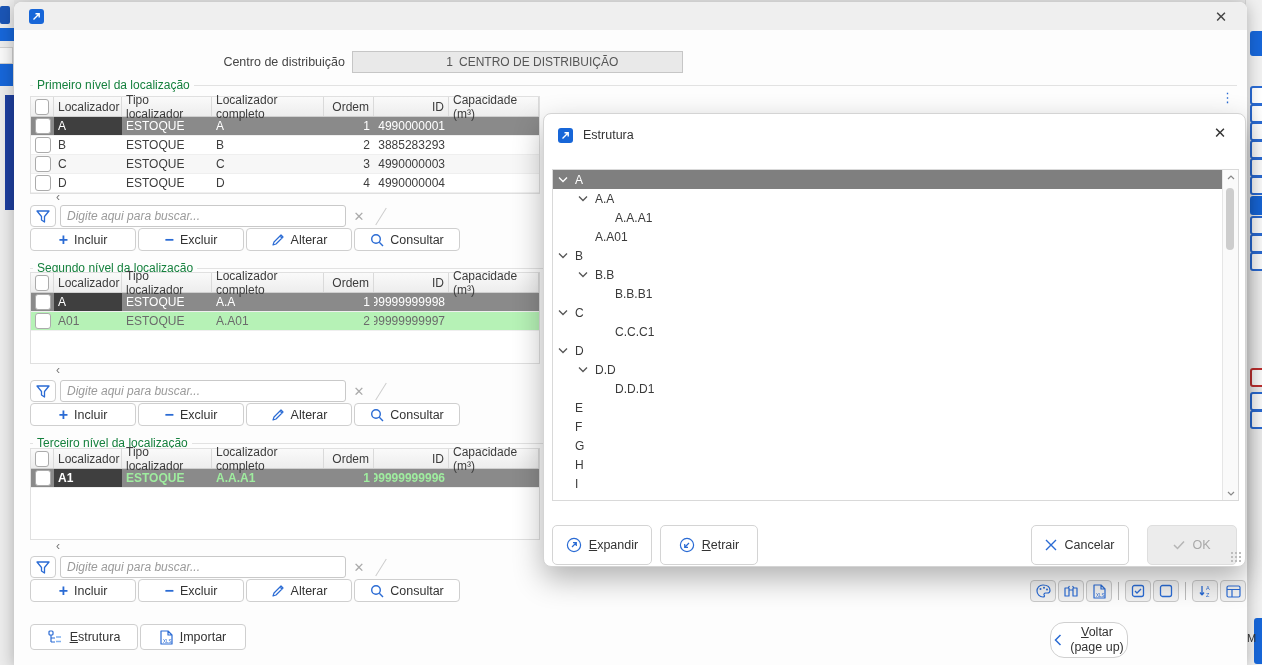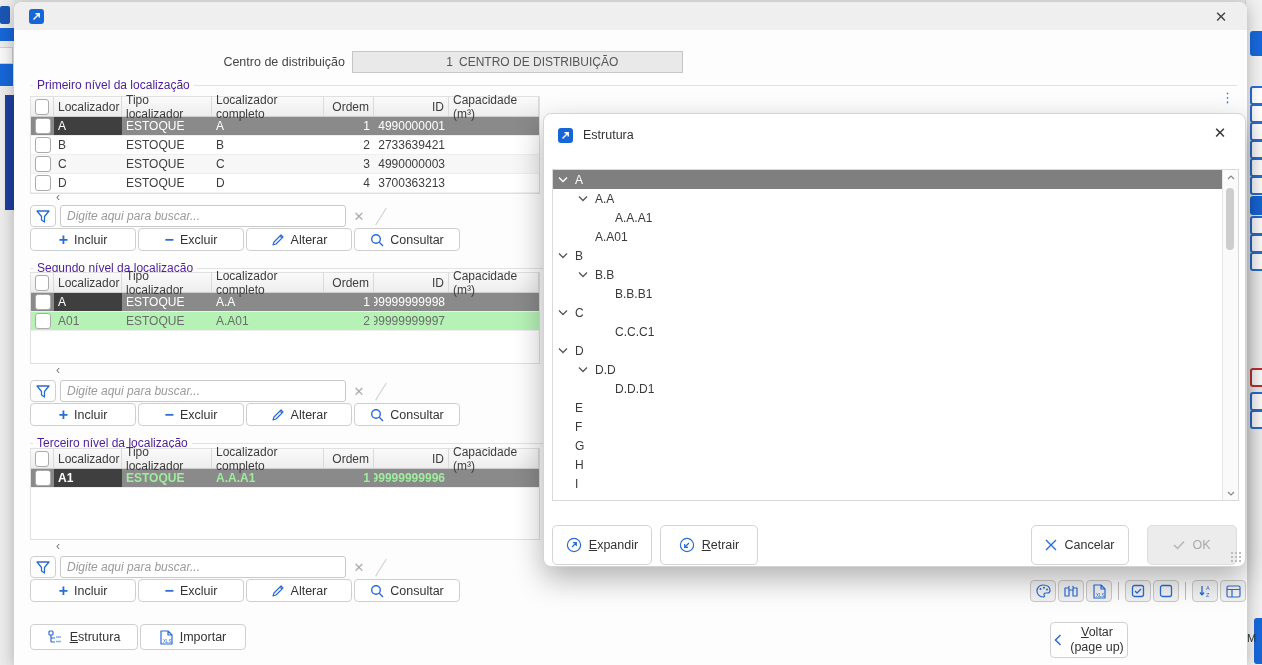--- a/index.html
+++ b/index.html
@@ -23,21 +23,21 @@
   .wclose{position:absolute;right:16px;top:5px;width:20px;height:20px;font-size:15px;color:#444;
           display:flex;align-items:center;justify-content:center;}
   
   .dc-label{position:absolute;left:220px;top:55px;width:125px;text-align:right;font-size:12.5px;color:#454545;}
   .dc-box{position:absolute;top:51px;height:20px;background:#e9e9e9;border:1px solid #c6c6c6;
           font-size:12px;color:#555;display:flex;align-items:center;}
   .dc-code{left:352px;width:100px;justify-content:flex-end;padding-right:5px;}
   .dc-name{left:453px;width:223px;padding-left:6px;border-left:none;}
   
   .secline{position:absolute;left:30px;width:1207px;border-top:1px solid #e2e2e2;}
-  .seclabel{position:absolute;left:33px;font-size:12px;color:#4c1d95;background:#fdfdfd;padding:0 4px;}
+  .seclabel{position:absolute;left:33px;font-size:12px;color:#15803d;background:#fdfdfd;padding:0 4px;}
   .grid{position:absolute;left:30px;width:508px;border:1px solid #e0e0e0;background:#fff;font-size:12px;}
   .ghead{display:flex;height:19px;background:linear-gradient(#fafafa,#ededed);border-bottom:1px solid #cfcfcf;}
   .ghead .hc{display:flex;align-items:center;padding:0 4px;color:#3c3c3c;border-right:1px solid #dadada;box-sizing:border-box;}
   .gbody{overflow:hidden;background:#fff;}
   .grow{display:flex;height:19px;box-sizing:border-box;border-bottom:1px solid #efefef;background:#fff;}
   .grow.alt{background:#f7f7f7;}
   .grow .c{display:flex;align-items:center;padding:0 4px;box-sizing:border-box;color:#3d3d3d;overflow:hidden;white-space:nowrap;}
   .col-r{justify-content:flex-end;}
   .cbcell{display:flex;align-items:center;justify-content:center;box-sizing:border-box;}
   .cb{width:14px;height:14px;background:#fff;border:1px solid #ababab;border-radius:3px;}
@@ -182,21 +182,21 @@
           <div class="c" style="width: 90px; flex: 0 0 auto;"></div>
         </div>
         <div class="grow">
           <div class="cbcell" style="width: 23px; flex: 0 0 auto;">
             <span class="cb"></span>
           </div>
           <div class="c first" style="width: 68px; flex: 0 0 auto;">B</div>
           <div class="c" style="width: 90px; flex: 0 0 auto;">ESTOQUE</div>
           <div class="c" style="width: 112px; flex: 0 0 auto;">B</div>
           <div class="c col-r" style="width: 50px; flex: 0 0 auto;">2</div>
-          <div class="c col-r" style="width: 75px; flex: 0 0 auto;">2733639421</div>
+          <div class="c col-r" style="width: 75px; flex: 0 0 auto;">3885283293</div>
           <div class="c" style="width: 90px; flex: 0 0 auto;"></div>
         </div>
         <div class="grow alt">
           <div class="cbcell" style="width: 23px; flex: 0 0 auto;">
             <span class="cb"></span>
           </div>
           <div class="c first" style="width: 68px; flex: 0 0 auto;">C</div>
           <div class="c" style="width: 90px; flex: 0 0 auto;">ESTOQUE</div>
           <div class="c" style="width: 112px; flex: 0 0 auto;">C</div>
           <div class="c col-r" style="width: 50px; flex: 0 0 auto;">3</div>
@@ -204,21 +204,21 @@
           <div class="c" style="width: 90px; flex: 0 0 auto;"></div>
         </div>
         <div class="grow">
           <div class="cbcell" style="width: 23px; flex: 0 0 auto;">
             <span class="cb"></span>
           </div>
           <div class="c first" style="width: 68px; flex: 0 0 auto;">D</div>
           <div class="c" style="width: 90px; flex: 0 0 auto;">ESTOQUE</div>
           <div class="c" style="width: 112px; flex: 0 0 auto;">D</div>
           <div class="c col-r" style="width: 50px; flex: 0 0 auto;">4</div>
-          <div class="c col-r" style="width: 75px; flex: 0 0 auto;">3700363213</div>
+          <div class="c col-r" style="width: 75px; flex: 0 0 auto;">4990000004</div>
           <div class="c" style="width: 90px; flex: 0 0 auto;"></div>
         </div>
       </div>
     </div>
   <div class="grid" style="top:272px;">
       <div class="ghead">
         <div class="hc cbcell" style="width: 23px;">
           <span class="cb"></span>
         </div>
         <div class="hc" style="width: 68px; flex: 0 0 auto;">Localizador</div>
@@ -442,21 +442,21 @@
     <span class="ul-first"><u>E</u>strutura</span>
   </div>
   <div class="fbtn2" style="left:140px;top:624px;width:106px;">
     <svg class="ic" width="13" height="15" viewBox="0 0 13 15">
         <path d="M1 1 h7 l4 4 v9 H1 Z M8 1 v4 h4" stroke="#2a6bd4" stroke-width="1.2" fill="none" stroke-linejoin="round"></path>
         <text x="3" y="12.5" font-size="4.6" fill="#2a6bd4" font-family="Liberation Sans,sans-serif">XLS</text>
       </svg>
     <span class="ul-first"><u>I</u>mportar</span>
   </div>
 
-  <div class="navbtn sec" style="left:1050px;top:622px;width:78px;">
+  <div class="navbtn sec" style="left:1050px;top:622px;width:78px;border-radius:14px;">
     <svg class="ic" width="8" height="12" viewBox="0 0 8 12">
         <path d="M6.5 1 L1.5 6 L6.5 11" stroke="#2a6bd4" stroke-width="1.5" fill="none"></path>
       </svg>
     <span class="two"><span class="ul-first"><u>V</u>oltar</span><br><span>(page up)</span></span>
   </div>
   <div class="navbtn pri" style="left:1146px;top:622px;width:97px;margin-top:44px;">
     <span class="two"><span class="ul-first"><u>A</u>vançar</span><br><span>(page down)</span></span>
     <svg class="ic" width="8" height="12" viewBox="0 0 8 12">
         <path d="M1.5 1 L6.5 6 L1.5 11" stroke="#bcd4f7" stroke-width="1.5" fill="none"></path>
       </svg>

